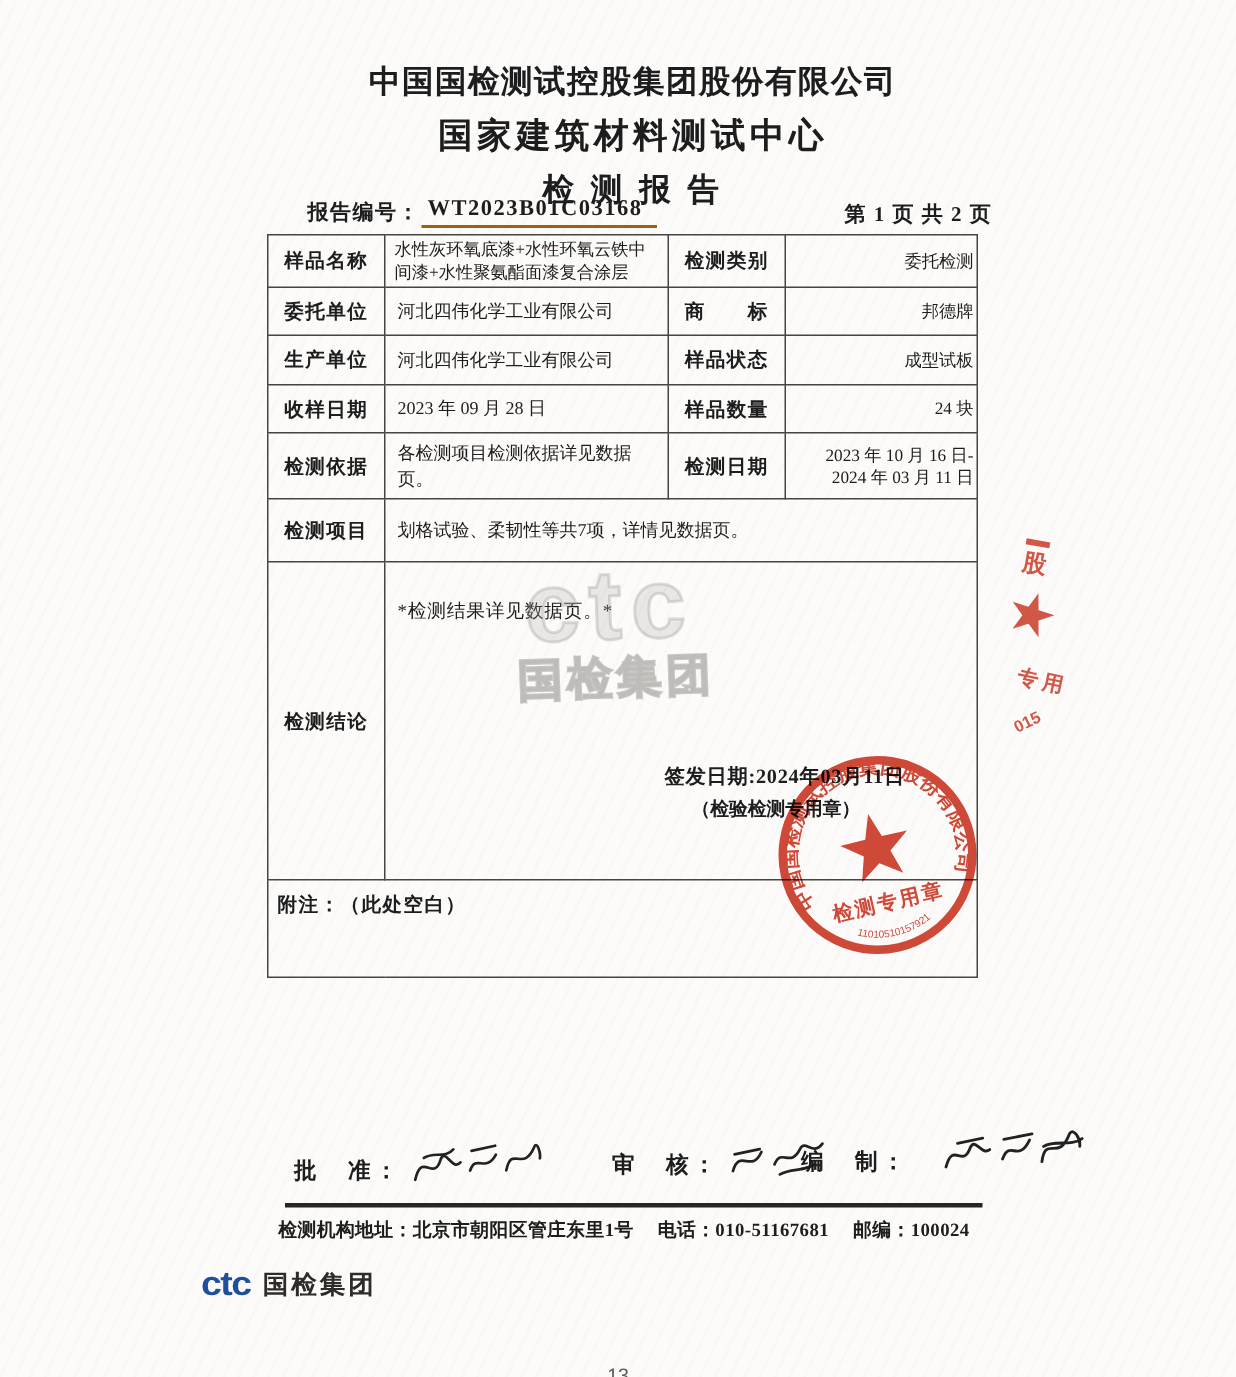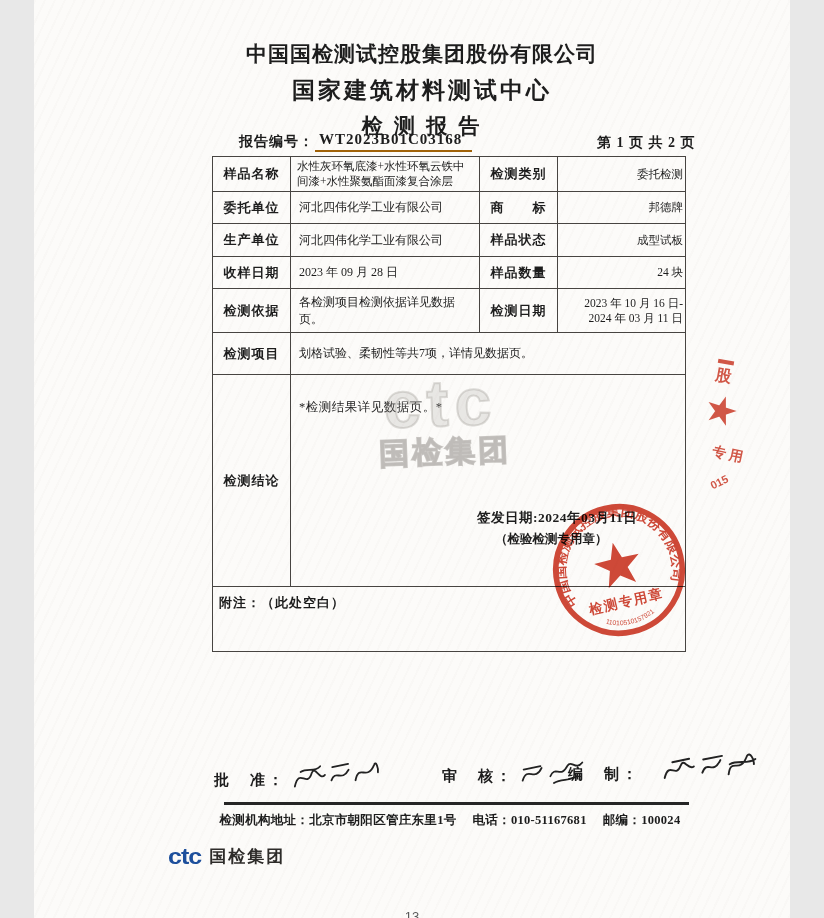--- a/index.html
+++ b/index.html
@@ -1,16 +1,16 @@
 <!DOCTYPE html>
 <html><head>
 <meta charset="utf-8">
 <style>
   html,body{margin:0;padding:0;background:#e8e8e8;}
-  .page{position:relative;width:756px;height:918px;margin:0 auto;background:#fcfbf9;overflow:hidden;
+  .page{position:relative;width:824px;height:918px;margin:0 auto;background:#fcfbf9;overflow:hidden;
         font-family:"Liberation Serif","DejaVu Serif",serif;color:#1d1d1d;}
   .page::before{content:"";position:absolute;inset:0;z-index:1;pointer-events:none;
         background:repeating-linear-gradient(115deg,rgba(200,192,184,0.055) 0 2px,transparent 2px 9px);}
   
   .hdr{position:absolute;left:60px;right:40px;top:40px;text-align:center;z-index:3;}
   .t1{font-size:21px;font-weight:bold;letter-spacing:1px;}
   .t2{font-size:23px;font-weight:bold;letter-spacing:3px;margin-top:7px;}
   .t3{font-size:21px;font-weight:bold;letter-spacing:3px;margin-top:6px;}
   .repline{position:absolute;top:131px;left:0;width:100%;z-index:3;}
   .rep-label{position:absolute;left:205px;top:2px;font-size:14px;font-weight:bold;letter-spacing:1px;}
@@ -47,21 +47,21 @@
   .edge-stamp{position:absolute;left:674px;top:352px;width:40px;height:152px;z-index:8;
       color:#cd3a28;opacity:0.85;mix-blend-mode:multiply;font-weight:bold;}
   .edge-stamp span{position:absolute;display:block;}
   .ef0{top:8px;left:8px;font-size:16px;border-top:4px solid currentColor;padding-top:2px;transform:rotate(10deg);}
   .efstar{top:42px;left:-2px;font-size:34px;transform:rotate(18deg);line-height:1;}
   .ef1{top:94px;left:4px;font-size:14px;letter-spacing:3px;transform:rotate(12deg);}
   .ef2{top:124px;left:2px;font-size:11px;transform:rotate(-26deg);font-family:"Liberation Sans",sans-serif;}
   
   .sig-g{position:absolute;display:flex;align-items:flex-end;gap:3px;z-index:3;}
   .sig-lbl{font-size:15px;font-weight:bold;letter-spacing:3px;padding-bottom:4px;}
-  .g1{left:180px;top:756px;align-items:flex-end;} .g2{left:408px;top:754px;} .g3{left:534px;top:748px;gap:20px;}
+  .g1{left:196px;top:756px;align-items:flex-end;} .g2{left:408px;top:754px;} .g3{left:534px;top:748px;gap:20px;}
   .sig-svg{transform:rotate(-5deg);}
   
   .frule{position:absolute;left:190px;top:802px;width:465px;height:3px;background:#262626;z-index:3;}
   .addr{position:absolute;left:178px;top:812px;width:476px;display:flex;justify-content:center;gap:16px;
         font-weight:bold;font-size:12.5px;letter-spacing:0.3px;z-index:3;}
   .logo{position:absolute;left:134px;top:842px;display:flex;align-items:center;gap:8px;z-index:3;}
   .logo-abbr{font-family:"Liberation Sans","DejaVu Sans",sans-serif;font-weight:900;font-size:25px;
         color:#1d4f9c;letter-spacing:-1px;transform:scaleY(0.9);}
   .logo-name{font-size:17px;font-weight:bold;color:#2e2c2a;letter-spacing:2px;}
   .pgnum{position:absolute;left:50%;transform:translateX(-50%);top:909px;font-size:13px;color:#5a5a5a;

